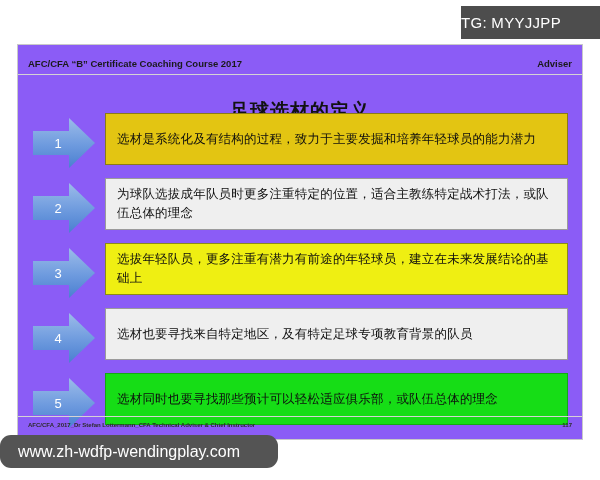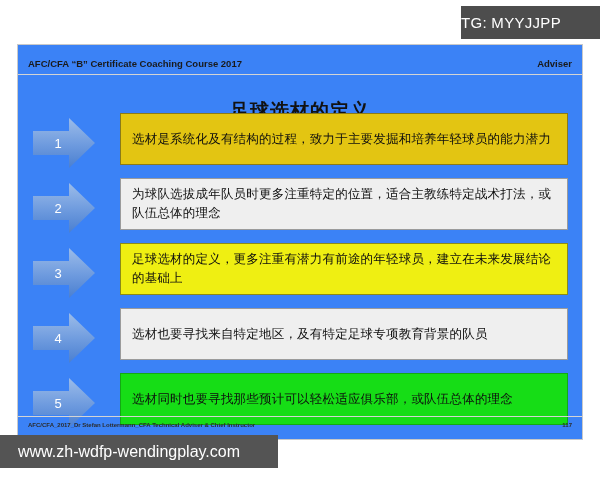--- a/index.html
+++ b/index.html
@@ -32,21 +32,21 @@
     z-index: 5;
   }
 
   
   #slide {
     position: absolute;
     left: 17px;
     top: 44px;
     width: 566px;
     height: 396px;
-    background: #3b82f6;
+    background: #8b5cf6;
     border: 1px solid #c9c9c9;
     box-sizing: border-box;
   }
 
   #slide-header {
     position: absolute;
     left: 0px;
     top: 8px;
     width: 100%;
     height: 22px;
@@ -114,21 +114,21 @@
     display: flex;
     align-items: center;
     justify-content: center;
     color: #ffffff;
     font-size: 13px;
     font-family: "Liberation Sans", sans-serif;
   }
 
   .textbox {
     position: absolute;
-    left: 102px;
+    left: 87px;
     right: 14px;
     top: 0px;
     height: 52px;
     box-sizing: border-box;
     border: 1px solid #9b9b9b;
     padding: 5px 10px 5px 11px;
     display: flex;
     align-items: center;
     font-family: "Liberation Serif", "DejaVu Serif", serif;
     font-size: 12.5px;
@@ -170,20 +170,21 @@
     width: 278px;
     height: 33px;
     background: #545454;
     color: #ffffff;
     font-size: 16px;
     display: flex;
     align-items: center;
     padding-left: 18px;
     box-sizing: border-box;
     z-index: 5;
+    border-radius: 11px;
   }
 </style>
 </head>
 <body>
 
 <div id="tg-watermark">
   <span>TG: MYYJJPP</span>
 </div>
 
 <div id="slide">
@@ -238,21 +239,21 @@
             <linearGradient id="ag3" x1="0" y1="0" x2="0" y2="1">
               <stop offset="0%" stop-color="#9cbce9"></stop>
               <stop offset="55%" stop-color="#6d9ade"></stop>
               <stop offset="100%" stop-color="#4a7fd0"></stop>
             </linearGradient>
           </defs>
           <polygon points="0,15 36,15 36,2 62,27 36,52 36,39 0,39" fill="url(#ag3)"></polygon>
         </svg>
         <div class="arrow-num">3</div>
       </div>
-      <div class="textbox yellow">足球选材的定义，更多注重有潜力有前途的年轻球员，建立在未来发展结论的基础上</div>
+      <div class="textbox yellow">选拔年轻队员，更多注重有潜力有前途的年轻球员，建立在未来发展结论的基础上</div>
     </div>
 
     <div class="row">
       <div class="arrow-wrap">
         <svg class="arrow" viewBox="0 0 62 54" preserveAspectRatio="none">
           <defs>
             <linearGradient id="ag4" x1="0" y1="0" x2="0" y2="1">
               <stop offset="0%" stop-color="#9cbce9"></stop>
               <stop offset="55%" stop-color="#6d9ade"></stop>
               <stop offset="100%" stop-color="#4a7fd0"></stop>

